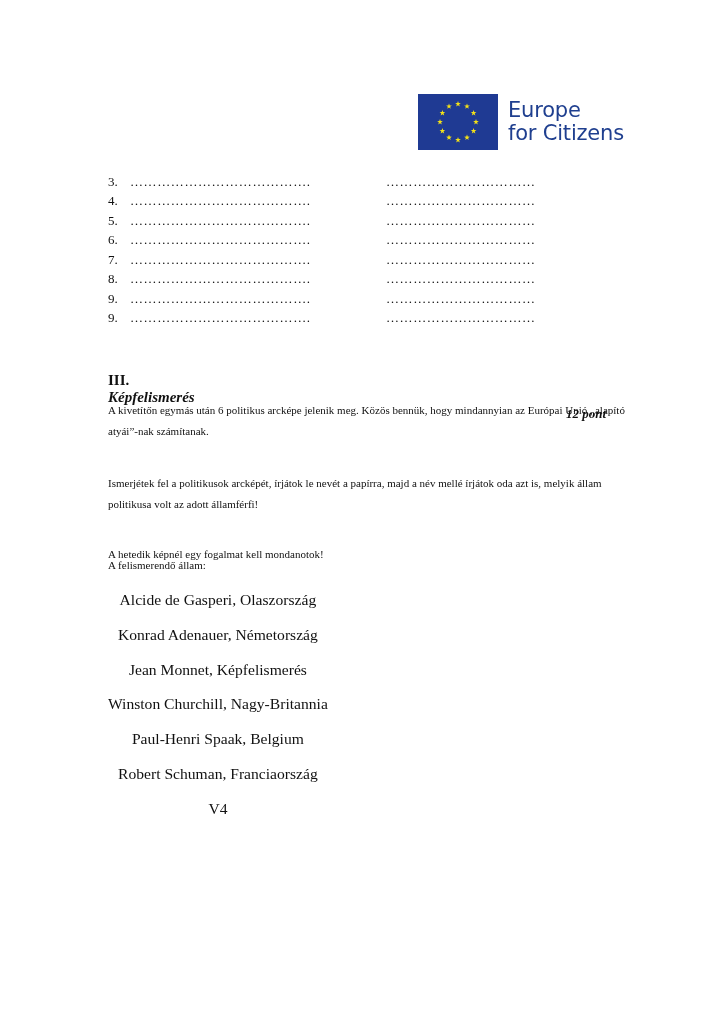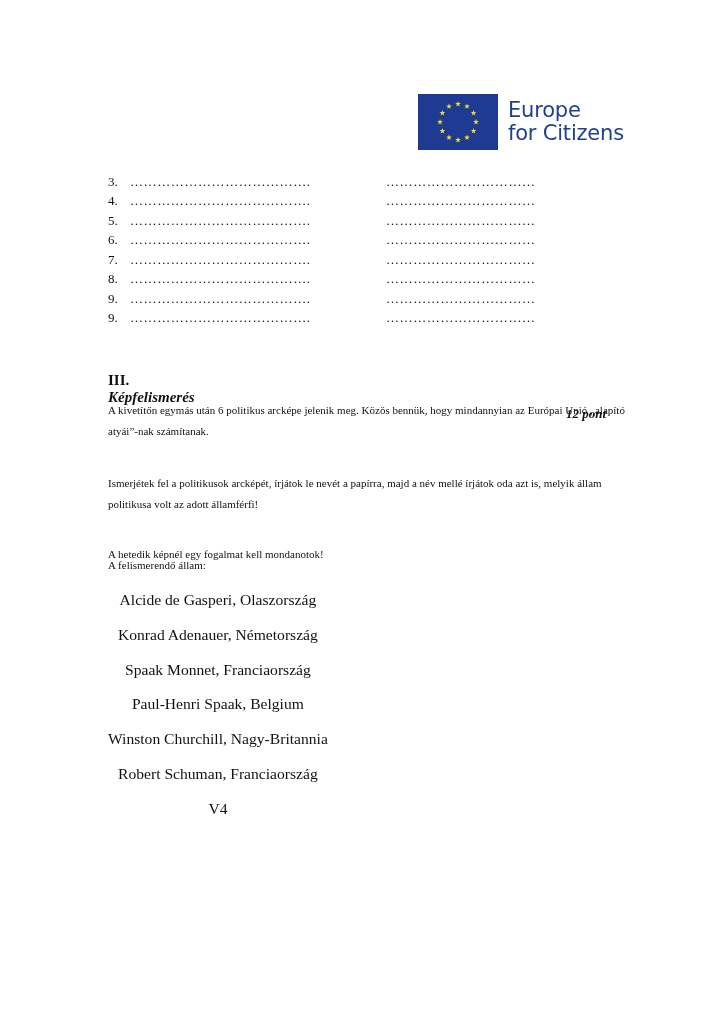--- a/index.html
+++ b/index.html
@@ -112,18 +112,18 @@
 </div>
 
 <p class="para p1">A kivetítőn egymás után 6 politikus arcképe jelenik meg. Közös bennük, hogy mindannyian az Európai Unió „alapító atyái”-nak számítanak.</p>
 <p class="para p2">Ismerjétek fel a politikusok arcképét, írjátok le nevét a papírra, majd a név mellé írjátok oda azt is, melyik állam politikusa volt az adott államférfi!</p>
 <p class="para p3">A hetedik képnél egy fogalmat kell mondanotok!</p>
 <p class="para p4">A felismerendő állam:</p>
 
 <div class="answers">
   <div class="answer">Alcide de Gasperi, Olaszország</div>
   <div class="answer">Konrad Adenauer, Németország</div>
-  <div class="answer">Spaak Monnet, Franciaország</div>
+  <div class="answer">Jean Monnet, Képfelismerés</div>
+  <div class="answer">Winston Churchill, Nagy-Britannia</div>
   <div class="answer">Paul-Henri Spaak, Belgium</div>
-  <div class="answer">Winston Churchill, Nagy-Britannia</div>
   <div class="answer">Robert Schuman, Franciaország</div>
   <div class="answer">V4</div>
 </div>
 
 </body></html>

